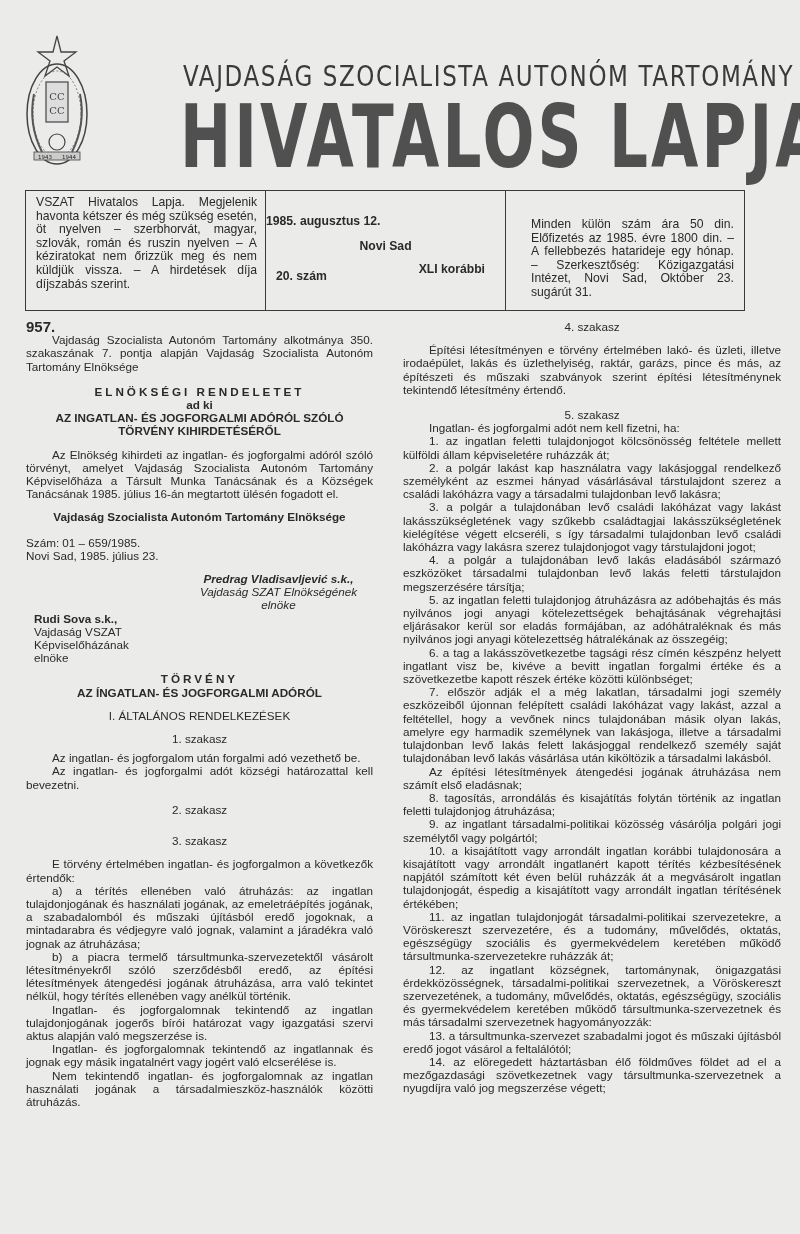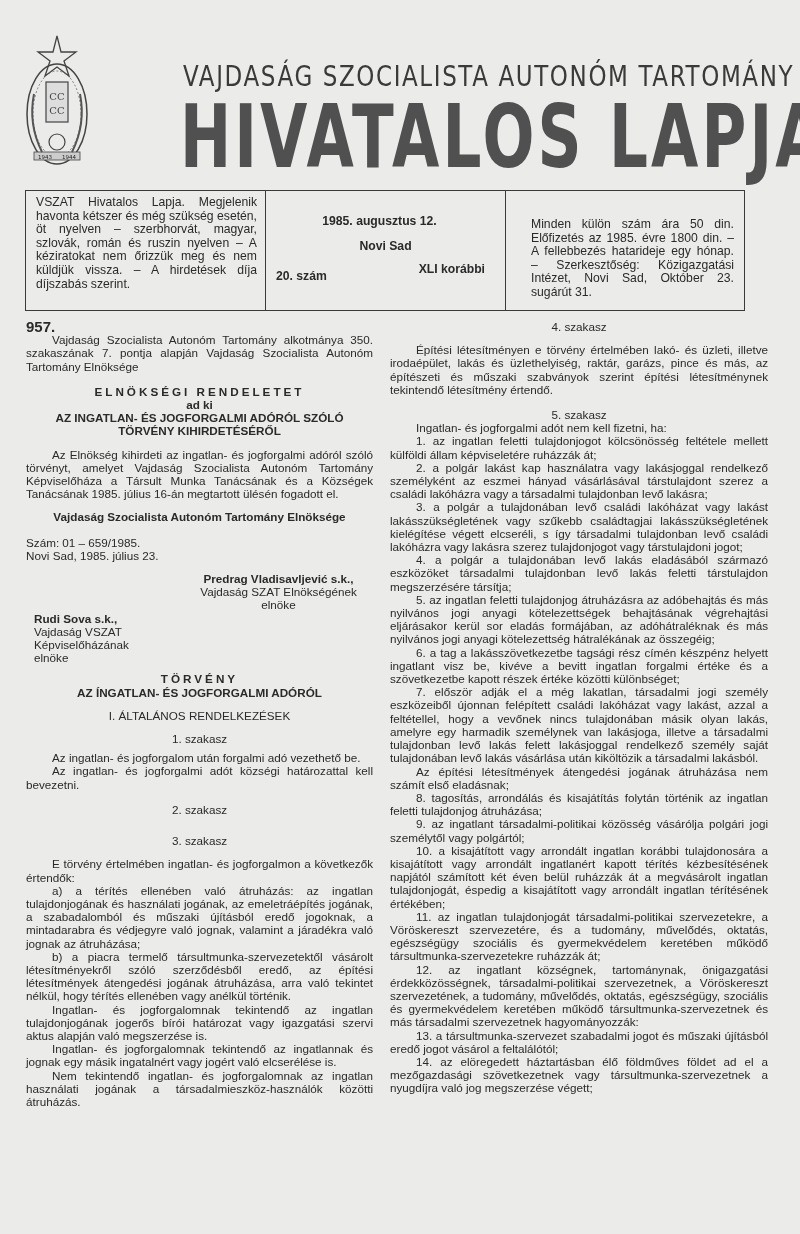--- a/index.html
+++ b/index.html
@@ -26,35 +26,35 @@
     line-height:56px;
   }
   .infobox {
     position:absolute; left:25px; top:190px; width:720px; height:121px;
     border:1.5px solid #3a3a3a; display:flex; box-sizing:border-box;
   }
   .infobox .cell { box-sizing:border-box; height:100%; font-size:12.2px; line-height:13.6px; }
   .cell-left { width:240px; padding:5px 8px 0 10px; border-right:1.5px solid #3a3a3a; text-align:justify; }
   .cell-mid { width:240px; border-right:1.5px solid #3a3a3a; position:relative; font-weight:bold; font-size:11.5px; }
   .cell-right { flex:1; padding:27px 10px 0 25px; text-align:justify; }
-  .mid-date { position:absolute; left:0; right:12px; top:24px; text-align:center; }
+  .mid-date { position:absolute; left:0; right:12px; top:24px; }
   .mid-city { position:absolute; left:0; right:0; top:49px; text-align:center; }
   .mid-year { position:absolute; right:20px; top:72px; }
   .mid-num { position:absolute; left:10px; top:79px; }
 
   .col { position:absolute; top:320px; font-size:11.7px; line-height:13.2px; text-align:justify; }
   .col-left { left:26px; width:347px; }
-  .col-right { left:390px; width:378px; }
+  .col-right { left:403px; width:378px; }
   .col p { margin:0; }
   .ind { text-indent:26px; }
   .center { text-align:center; }
   .bold { font-weight:bold; }
   .docnum { font-weight:bold; font-size:15px; margin:0 0 12px 0; }
   .spaced { letter-spacing:3px; font-weight:bold; } .gap8 { height:8px; } .gap10 { height:10px; } .gap12 { height:12px; } .gap6 { height:6px; }
-  .sig1 { margin-left:165px; text-align:center; width:175px; }
+  .sig1 { margin-left:165px; text-align:center; width:175px;font-style:italic; }
   .sig2 { margin-left:8px; text-align:left; width:150px; }
   .heading { font-weight:bold; text-align:center; }
 </style>
 </head>
 <body>
 
 <div class="masthead">
   <svg class="emblem" viewBox="0 0 66 140">
     <polygon points="33,2 37,18 52,18 40,27 45,42 33,33 21,42 26,27 14,18 29,18" fill="none" stroke="#444" stroke-width="1.3"></polygon>
     <ellipse cx="33" cy="80" rx="30" ry="50" fill="none" stroke="#444" stroke-width="1.5"></ellipse>

